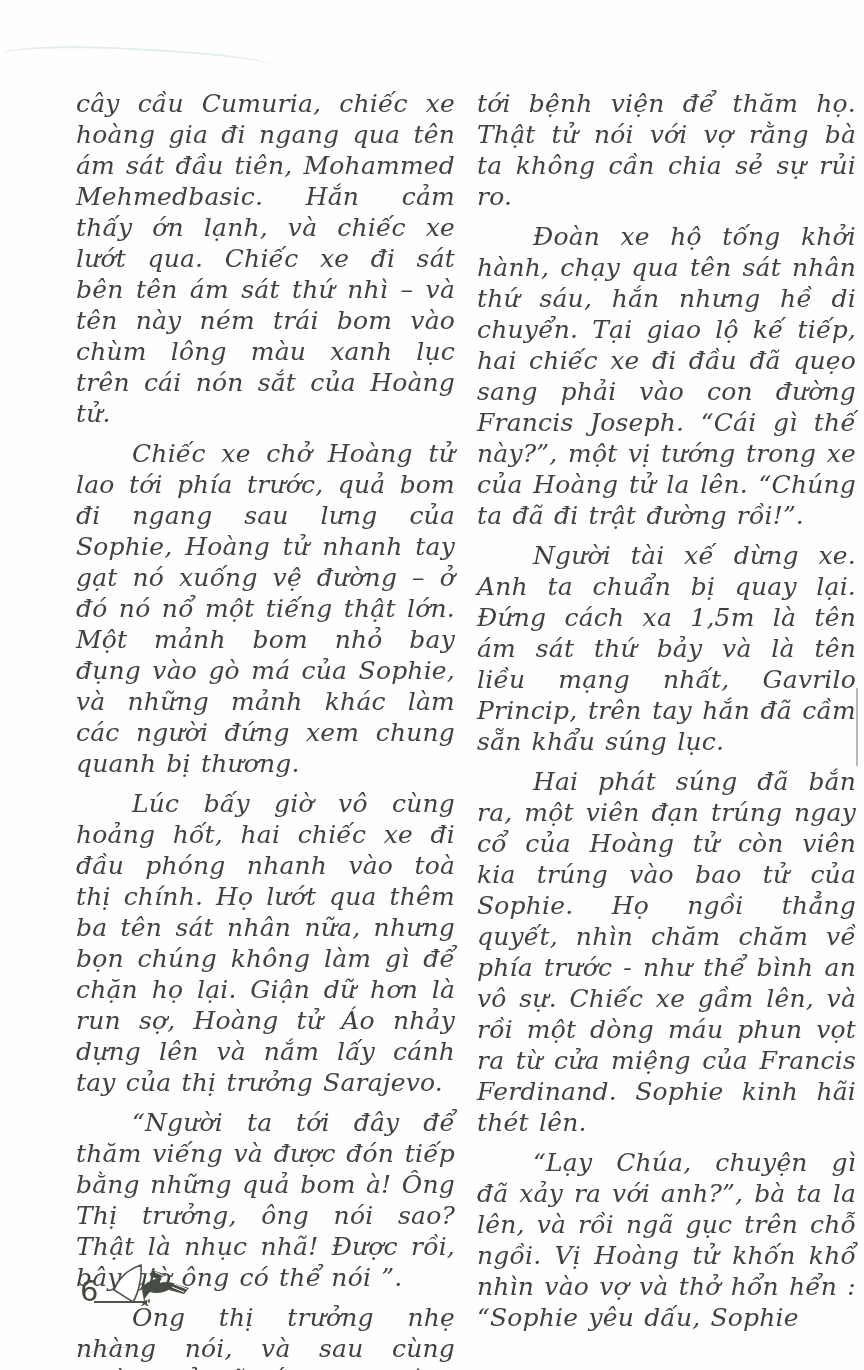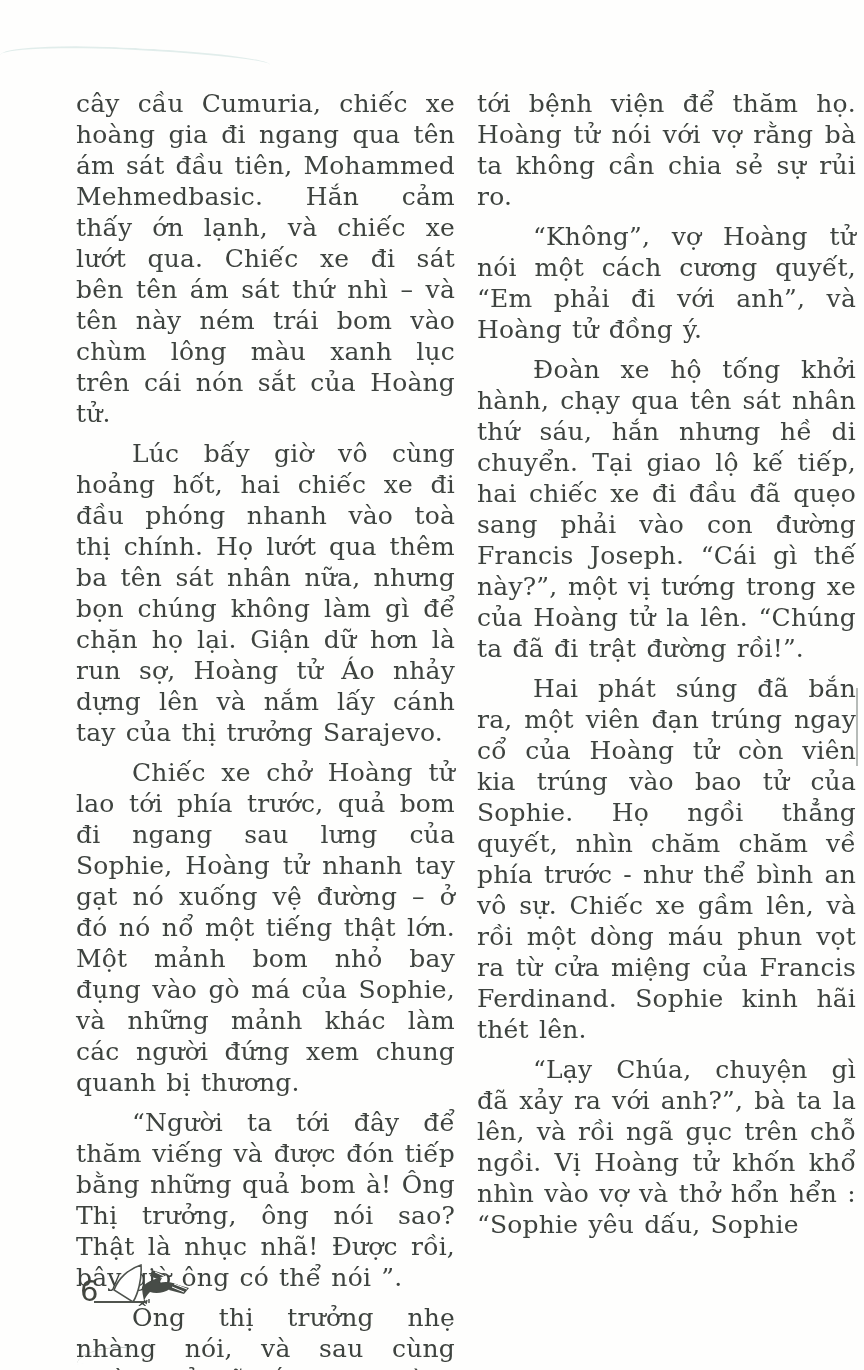--- a/index.html
+++ b/index.html
@@ -13,20 +13,21 @@
     font-family:"DejaVu Serif", serif;
   }
   
   .columns{
     position:absolute;left:76px;top:88px;width:780px;
     display:flex;gap:22px;
   }
   .col{width:379px;}
   p.para{
     margin:0;
+    font-style:italic;
     font-size:25px;
     line-height:31px;
     text-align:justify;
     color:#3e433f;
     letter-spacing:0.2px;
     word-spacing:2px;
   }
   p.para + p.para{margin-top:9px;}
   p.indent{text-indent:56px;}
   
@@ -67,29 +68,29 @@
 
 <div class="page">
 
   <div class="artifact-top-streak"></div>
   <div class="artifact-right-line"></div>
   <div class="artifact-squiggle"></div>
 
   <div class="columns">
     <div class="col">
       <p class="para">cây cầu Cumuria, chiếc xe hoàng gia đi ngang qua tên ám sát đầu tiên, Mohammed Mehmedbasic. Hắn cảm thấy ớn lạnh, và chiếc xe lướt qua. Chiếc xe đi sát bên tên ám sát thứ nhì – và tên này ném trái bom vào chùm lông màu xanh lục trên cái nón sắt của Hoàng tử.</p>
+      <p class="para indent">Chiếc xe chở Hoàng tử lao tới phía trước, quả bom đi ngang sau lưng của Sophie, Hoàng tử nhanh tay gạt nó xuống vệ đường – ở đó nó nổ một tiếng thật lớn. Một mảnh bom nhỏ bay đụng vào gò má của Sophie, và những mảnh khác làm các người đứng xem chung quanh bị thương.</p>
       <p class="para indent">Lúc bấy giờ vô cùng hoảng hốt, hai chiếc xe đi đầu phóng nhanh vào toà thị chính. Họ lướt qua thêm ba tên sát nhân nữa, nhưng bọn chúng không làm gì để chặn họ lại. Giận dữ hơn là run sợ, Hoàng tử Áo nhảy dựng lên và nắm lấy cánh tay của thị trưởng Sarajevo.</p>
-      <p class="para indent">Chiếc xe chở Hoàng tử lao tới phía trước, quả bom đi ngang sau lưng của Sophie, Hoàng tử nhanh tay gạt nó xuống vệ đường – ở đó nó nổ một tiếng thật lớn. Một mảnh bom nhỏ bay đụng vào gò má của Sophie, và những mảnh khác làm các người đứng xem chung quanh bị thương.</p>
       <p class="para indent">“Người ta tới đây để thăm viếng và được đón tiếp bằng những quả bom à! Ông Thị trưởng, ông nói sao? Thật là nhục nhã! Được rồi, bây giờ ông có thể nói ”.</p>
       <p class="para indent">Ông thị trưởng nhẹ nhàng nói, và sau cùng Hoàng tử đã lấy lại sự bình tĩnh. Sau khi đã tỉnh trí, lúc đó Francis Ferdinand nhớ lại những khán giả vô tội bị thương trong vụ nổ bom. Ông ta muốn đi</p>
     </div>
     <div class="col">
-      <p class="para">tới bệnh viện để thăm họ. Hoàng tử nói với vợ rằng bà ta không cần chia sẻ sự rủi ro.</p>
-      <p class="para indent">“Không”, vợ Hoàng tử nói một cách cương quyết, “Em phải đi với anh”, và Hoàng tử đồng ý.</p>
+      <p class="para">tới bệnh viện để thăm họ. Thật tử nói với vợ rằng bà ta không cần chia sẻ sự rủi ro.</p>
       <p class="para indent">Đoàn xe hộ tống khởi hành, chạy qua tên sát nhân thứ sáu, hắn nhưng hề di chuyển. Tại giao lộ kế tiếp, hai chiếc xe đi đầu đã quẹo sang phải vào con đường Francis Joseph. “Cái gì thế này?”, một vị tướng trong xe của Hoàng tử la lên. “Chúng ta đã đi trật đường rồi!”.</p>
+      <p class="para indent">Người tài xế dừng xe. Anh ta chuẩn bị quay lại. Đứng cách xa 1,5m là tên ám sát thứ bảy và là tên liều mạng nhất, Gavrilo Princip, trên tay hắn đã cầm sẵn khẩu súng lục.</p>
       <p class="para indent">Hai phát súng đã bắn ra, một viên đạn trúng ngay cổ của Hoàng tử còn viên kia trúng vào bao tử của Sophie. Họ ngồi thẳng quyết, nhìn chăm chăm về phía trước - như thể bình an vô sự. Chiếc xe gầm lên, và rồi một dòng máu phun vọt ra từ cửa miệng của Francis Ferdinand. Sophie kinh hãi thét lên.</p>
       <p class="para indent">“Lạy Chúa, chuyện gì đã xảy ra với anh?”, bà ta la lên, và rồi ngã gục trên chỗ ngồi. Vị Hoàng tử khốn khổ nhìn vào vợ và thở hổn hển : “Sophie yêu dấu, Sophie</p>
     </div>
   </div>
 
   <div class="page-number">6</div>
   <div class="page-underline"></div>
 
   <svg class="ornament" viewBox="0 0 80 44" xmlns="http://www.w3.org/2000/svg" aria-hidden="true">
 

